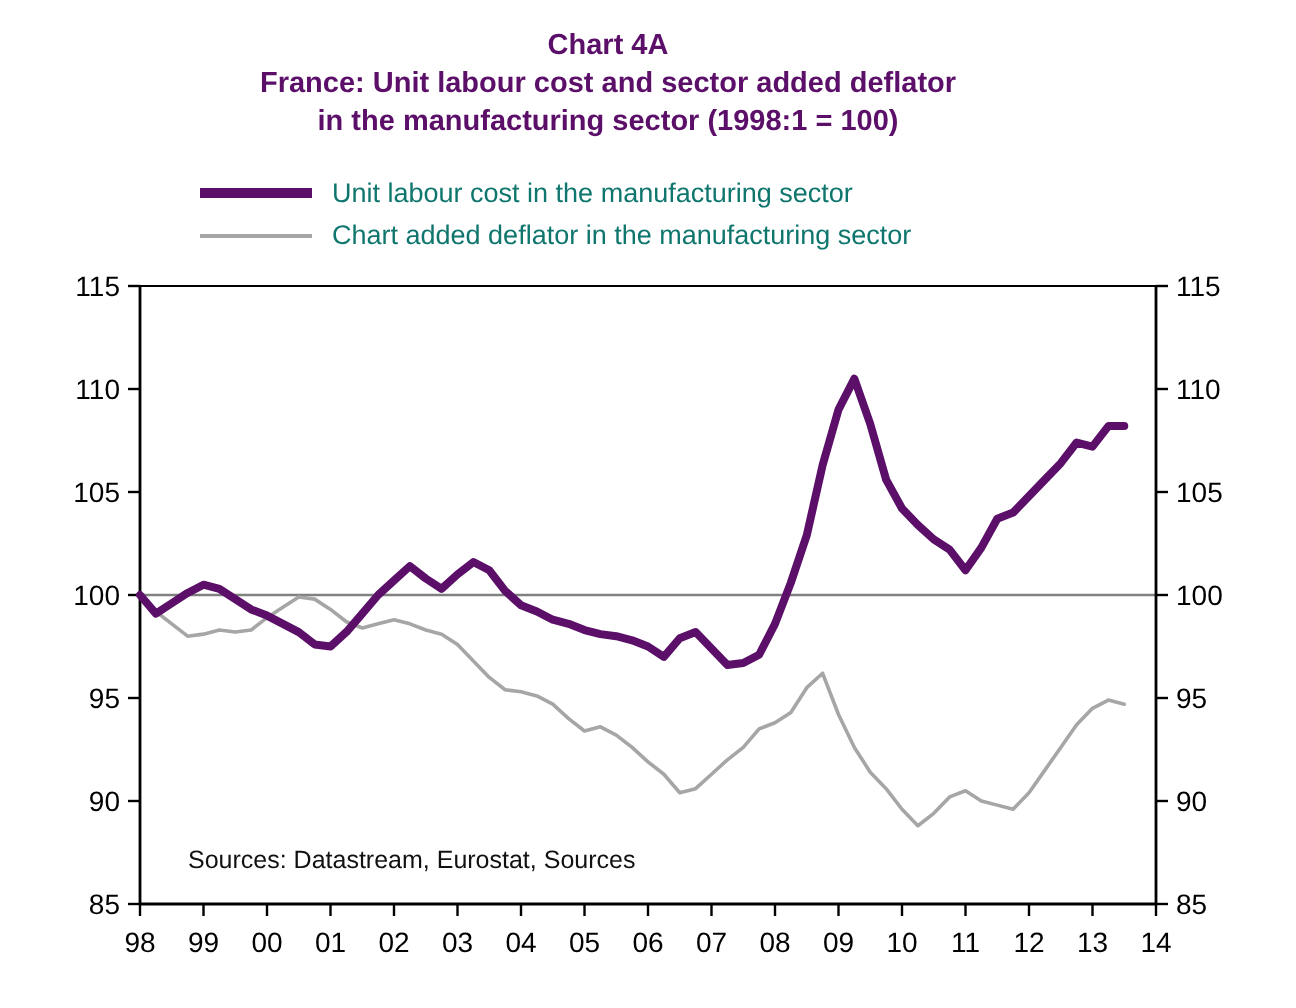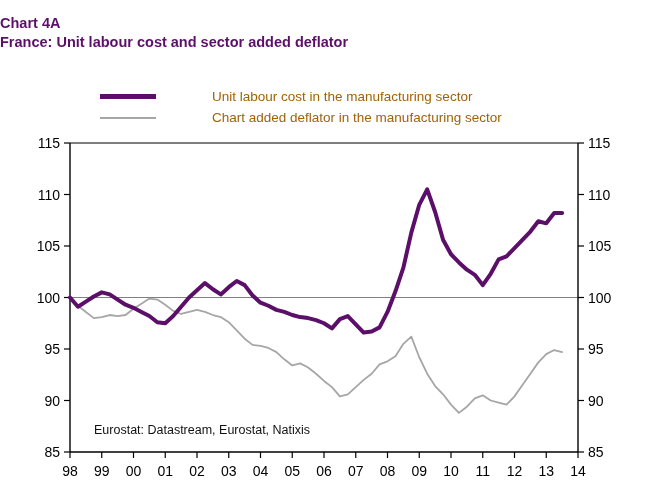--- a/index.html
+++ b/index.html
@@ -16,21 +16,21 @@
   #wrap {
     position: relative;
     width: 648px;
     height: 504px;
   }
   .title-block {
     position: absolute;
     top: 14px;
     left: 0;
     width: 608px;
-    text-align: left;
+    text-align: center;
     color: #5b0f69;
     font-weight: bold;
     font-size: 14.5px;
     line-height: 19px;
   }
   .title-line { display: block; }
   .legend {
     position: absolute;
     top: 86px;
     left: 0;
@@ -50,23 +50,22 @@
     flex: 0 0 auto;
   }
   .legend-swatch.purple {
     border-top: 5px solid #5b0f69;
   }
   .legend-swatch.grey {
     border-top: 2px solid #a6a6a6;
   }
   .legend-label {
     font-size: 13.5px;
-    color: #a16207;
+    color: #0f766e;
     white-space: nowrap;
-    margin-left: 46px;
   }
   svg#plot {
     position: absolute;
     top: 0;
     left: 0;
   }
   .axis-label {
     font-size: 14px;
     fill: #000000;
     font-family: "Liberation Sans", sans-serif;
@@ -80,20 +79,21 @@
   }
 </style>
 </head>
 <body>
 
 <div id="wrap">
 
   <div class="title-block">
     <span class="title-line">Chart 4A</span>
     <span class="title-line">France: Unit labour cost and sector added deflator</span>
+    <span class="title-line">in the manufacturing sector (1998:1 = 100)</span>
   </div>
 
   <div class="legend">
     <div class="legend-row">
       <span class="legend-swatch purple"></span>
       <span class="legend-label">Unit labour cost in the manufacturing sector</span>
     </div>
     <div class="legend-row">
       <span class="legend-swatch grey"></span>
       <span class="legend-label">Chart added deflator in the manufacturing sector</span>
@@ -165,15 +165,15 @@
       <line x1="578" y1="452" x2="578" y2="458" stroke="#000000" stroke-width="1.2"></line>
       <text x="578" y="476" text-anchor="middle" class="axis-label">14</text>
       <line x1="70" y1="143" x2="70" y2="452" stroke="#000000" stroke-width="1.4"></line>
       <line x1="578" y1="143" x2="578" y2="452" stroke="#000000" stroke-width="1.4"></line>
       <line x1="70" y1="452" x2="578" y2="452" stroke="#000000" stroke-width="1.4"></line>
       <line x1="70" y1="143" x2="578" y2="143" stroke="#000000" stroke-width="1"></line>
       <polyline points="70.00,297.50 77.94,305.74 85.88,311.92 93.81,318.10 101.75,317.07 109.69,315.01 117.63,316.04 125.56,315.01 133.50,308.83 141.44,303.68 149.38,298.53 157.31,299.56 165.25,304.71 173.19,310.89 181.13,313.98 189.06,311.92 197.00,309.86 204.94,311.92 212.88,315.01 220.81,317.07 228.75,322.22 236.69,330.46 244.63,338.70 252.56,344.88 260.50,345.91 268.44,347.97 276.38,352.09 284.31,359.30 292.25,365.48 300.19,363.42 308.13,367.54 316.06,373.72 324.00,380.93 331.94,387.11 339.88,396.38 347.81,394.32 355.75,387.11 363.69,379.90 371.63,373.72 379.56,364.45 387.50,361.36 395.44,356.21 403.38,343.85 411.31,336.64 419.25,357.24 427.19,373.72 435.13,386.08 443.06,394.32 451.00,404.62 458.94,412.86 466.88,406.68 474.81,398.44 482.75,395.35 490.69,400.50 498.63,402.56 506.56,404.62 514.50,396.38 522.44,385.05 530.38,373.72 538.31,362.39 546.25,354.15 554.19,350.03 562.13,352.09" fill="none" stroke="#a6a6a6" stroke-width="1.8" stroke-linejoin="round" stroke-linecap="round"></polyline>
       <polyline points="70.00,297.50 77.94,306.77 85.88,301.62 93.81,296.47 101.75,292.35 109.69,294.41 117.63,299.56 125.56,304.71 133.50,307.80 141.44,311.92 149.38,316.04 157.31,322.22 165.25,323.25 173.19,316.04 181.13,306.77 189.06,297.50 197.00,290.29 204.94,283.08 212.88,289.26 220.81,294.41 228.75,287.20 236.69,281.02 244.63,285.14 252.56,295.44 260.50,302.65 268.44,305.74 276.38,309.86 284.31,311.92 292.25,315.01 300.19,317.07 308.13,318.10 316.06,320.16 324.00,323.25 331.94,328.40 339.88,319.13 347.81,316.04 355.75,324.28 363.69,332.52 371.63,331.49 379.56,327.37 387.50,311.92 395.44,291.32 403.38,267.63 411.31,232.61 419.25,204.80 427.19,189.35 435.13,212.01 443.06,239.82 451.00,254.24 458.94,262.48 466.88,269.69 474.81,274.84 482.75,285.14 490.69,273.81 498.63,259.39 506.56,256.30 514.50,248.06 522.44,239.82 530.38,231.58 538.31,221.28 546.25,223.34 554.19,213.04 562.13,213.04" fill="none" stroke="#5b0f69" stroke-width="4" stroke-linejoin="round" stroke-linecap="round"></polyline>
     </svg>
 
-  <div class="source-note">Eurostat: Datastream, Eurostat, Natixis</div>
+  <div class="source-note">Sources: Datastream, Eurostat, Sources</div>
 
 </div>
 
 </body></html>

